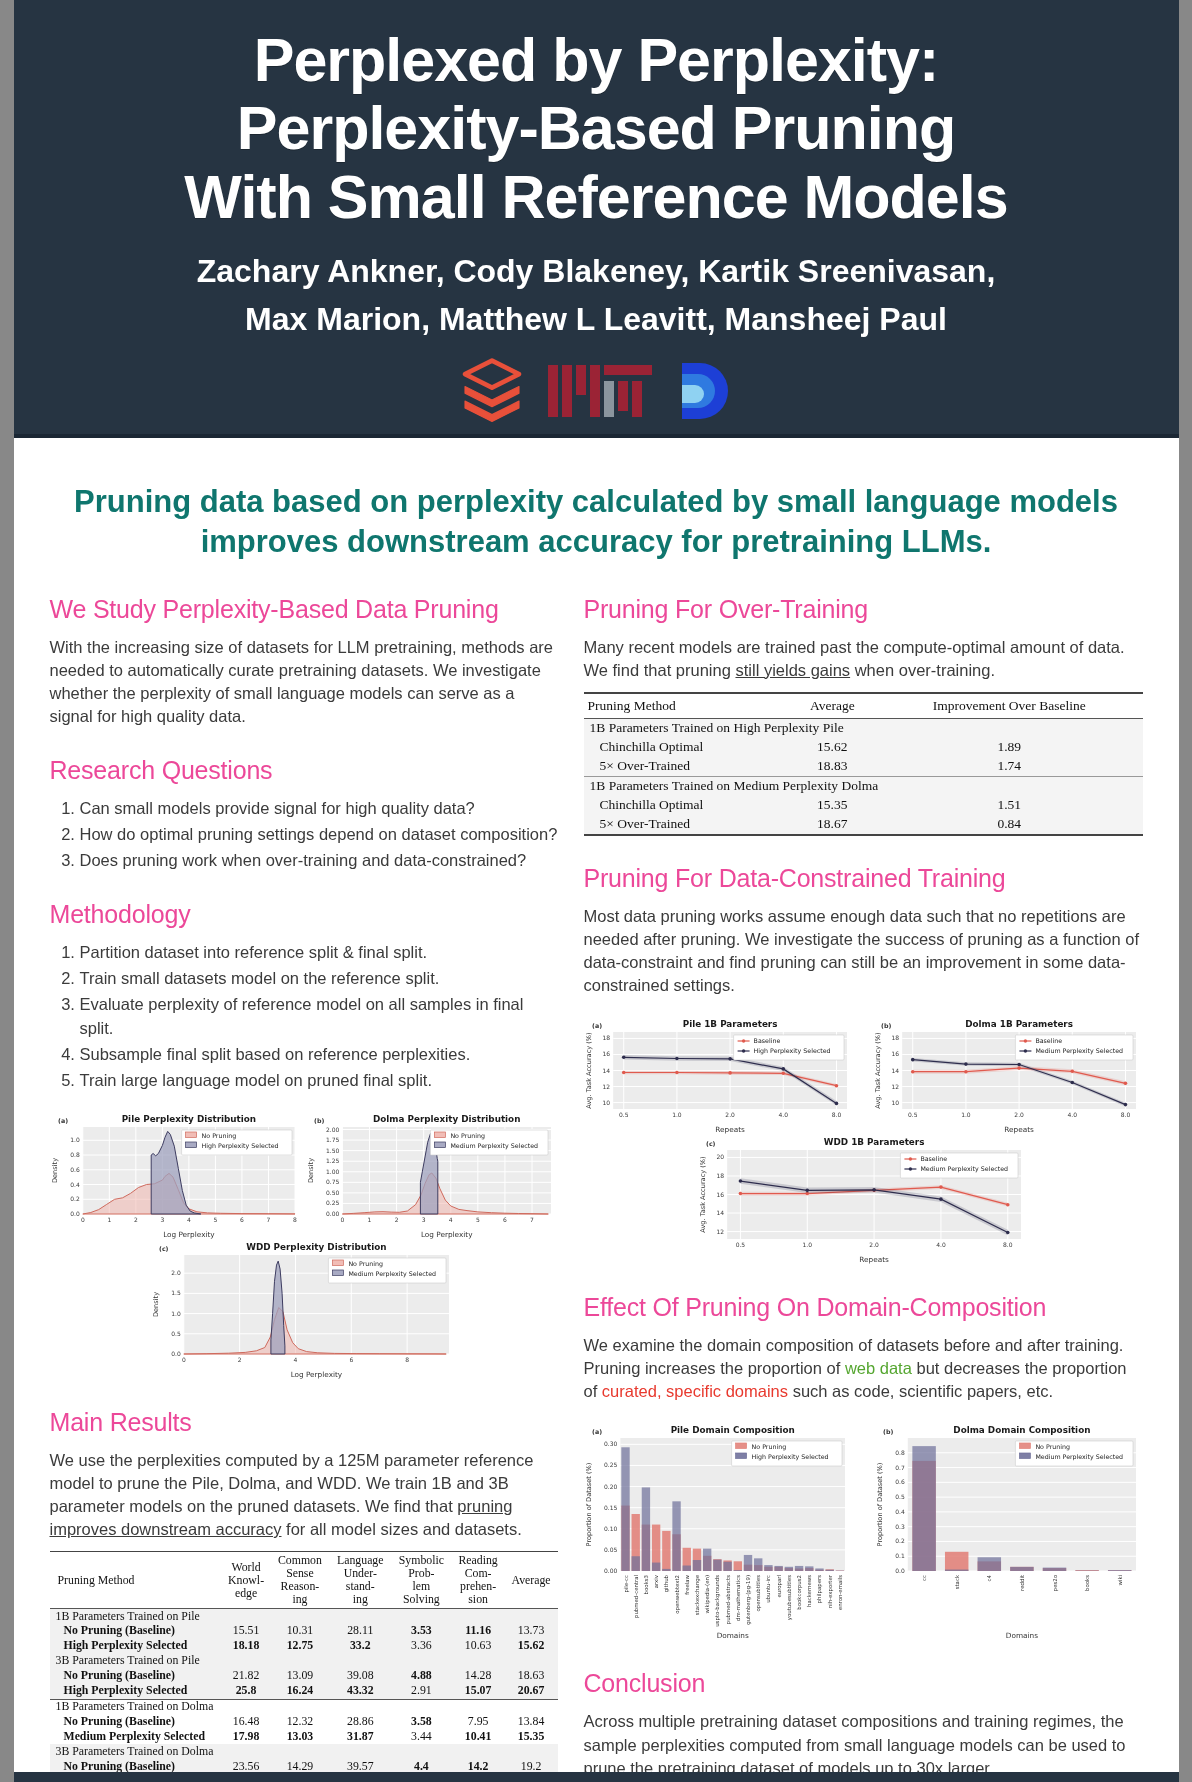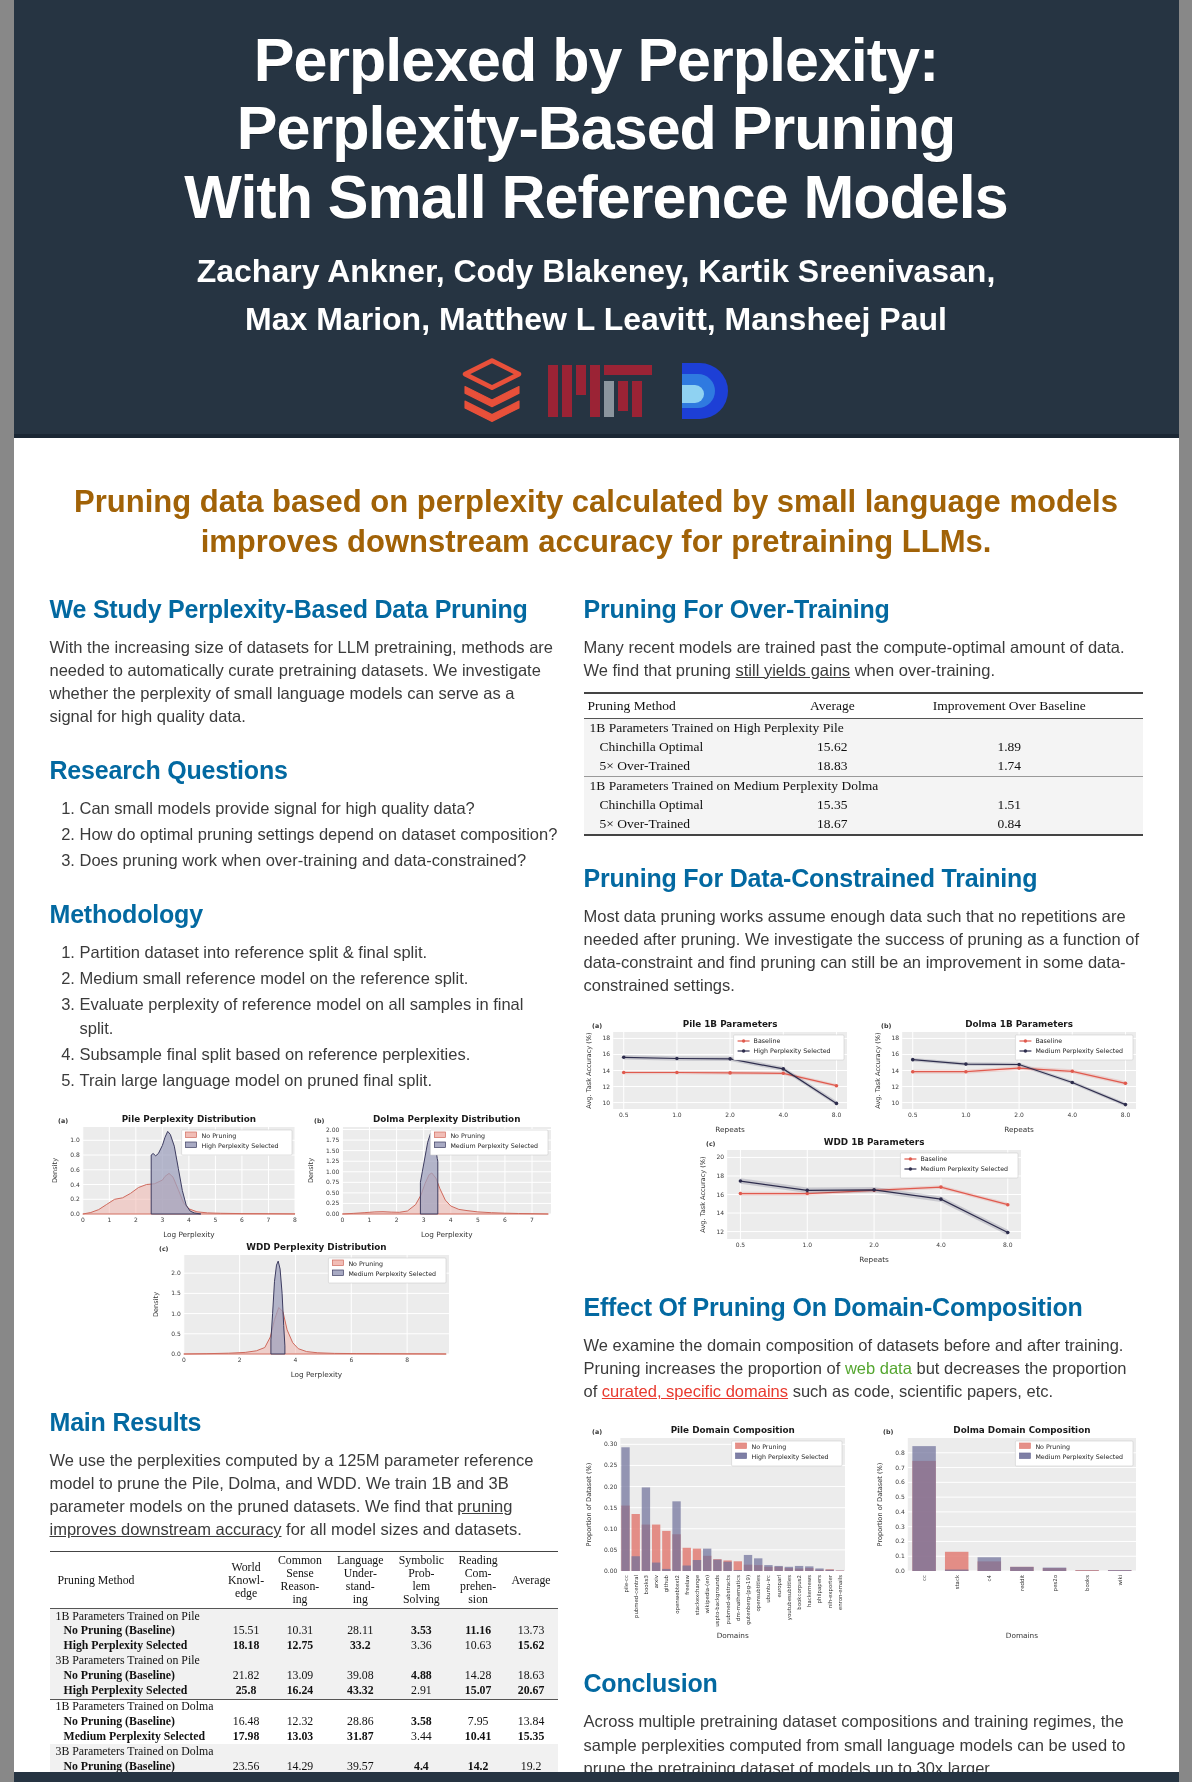--- a/index.html
+++ b/index.html
@@ -6,34 +6,34 @@
   body { background:#888; font-family:"Liberation Sans",sans-serif; }
   .poster { width:1165px; height:1782px; background:#ffffff; position:relative; overflow:hidden; margin:0 auto; }
 
   
   .hero { background:#263442; color:#fff; text-align:center; padding-top:26px; height:438px; border-bottom:4px solid #1b2734; }
   .hero-title { font-size:61px; font-weight:700; line-height:1.12; letter-spacing:-1px; text-shadow:0 1px 0 rgba(0,0,0,.25); }
   .hero-authors { margin-top:16px; font-size:32px; font-weight:700; line-height:1.5; }
   .logos { margin-top:12px; display:flex; justify-content:center; align-items:center; gap:20px; }
 
   
-  .tagline { color:#a16207; font-weight:700; font-size:31px; text-align:center; line-height:1.3; padding:44px 30px 4px; }
+  .tagline { color:#0f766e; font-weight:700; font-size:31px; text-align:center; line-height:1.3; padding:44px 30px 4px; }
 
   
   .cols { display:flex; gap:26px; padding:22px 36px 0 36px; }
   .col-left { width:508px; flex:none; }
   .col-right { flex:1; min-width:0; }
-  h2.sec { color:#0369a1; font-size:25px; font-weight:700; margin:28px 0 12px; letter-spacing:-0.2px; }
+  h2.sec { color:#ec4899; font-size:25px; font-weight:400; margin:28px 0 12px; letter-spacing:-0.2px; }
   .cols h2.sec:first-child { margin-top:6px; }
   p.body, ol.body { font-size:16.5px; color:#3b3b3b; line-height:1.4; }
   ol.body { padding-left:30px; margin-top:0; }
   ol.body li { margin-bottom:3px; }
   .seg-u { text-decoration:underline; }
   .seg-green { color:#55a630; }
-  .seg-red { color:#e8392e;text-decoration:underline; }
+  .seg-red { color:#e8392e; }
 
   
   .fig-row { display:flex; justify-content:space-between; margin-top:20px; }
   .fig-center { display:flex; justify-content:center; }
   svg.chart { display:block; font-family:"DejaVu Sans",sans-serif; }
 
   
   table.paper { border-collapse:collapse; font-family:"Liberation Serif",serif; color:#111; width:100%; }
   table.ot { font-size:13.5px; margin-top:10px; }
   table.ot th { font-weight:400; text-align:left; border-top:2px solid #444; border-bottom:1px solid #555; padding:4px 4px; }
@@ -117,21 +117,21 @@
       <h2 class="sec">Research Questions</h2>
       <ol class="body">
           <li>Can small models provide signal for high quality data?</li>
           <li>How do optimal pruning settings depend on dataset composition?</li>
           <li>Does pruning work when over-training and data-constrained?</li>
         </ol>
 
       <h2 class="sec">Methodology</h2>
       <ol class="body">
           <li>Partition dataset into reference split &amp; final split.</li>
-          <li>Medium small reference model on the reference split.</li>
+          <li>Train small datasets model on the reference split.</li>
           <li>Evaluate perplexity of reference model on all samples in final split.</li>
           <li>Subsample final split based on reference perplexities.</li>
           <li>Train large language model on pruned final split.</li>
         </ol>
 
       <div class="fig-row">
         <svg class="chart" width="252" height="128">
             <rect x="32.8" y="15" width="212.2" height="87" fill="#ececec"></rect>
             <line x1="32.8" y1="102" x2="245" y2="102" stroke="#ffffff" stroke-width="1"></line>
             <text x="29.799999999999997" y="104" font-size="6" text-anchor="end" fill="#3a3a3a">0.0</text>

